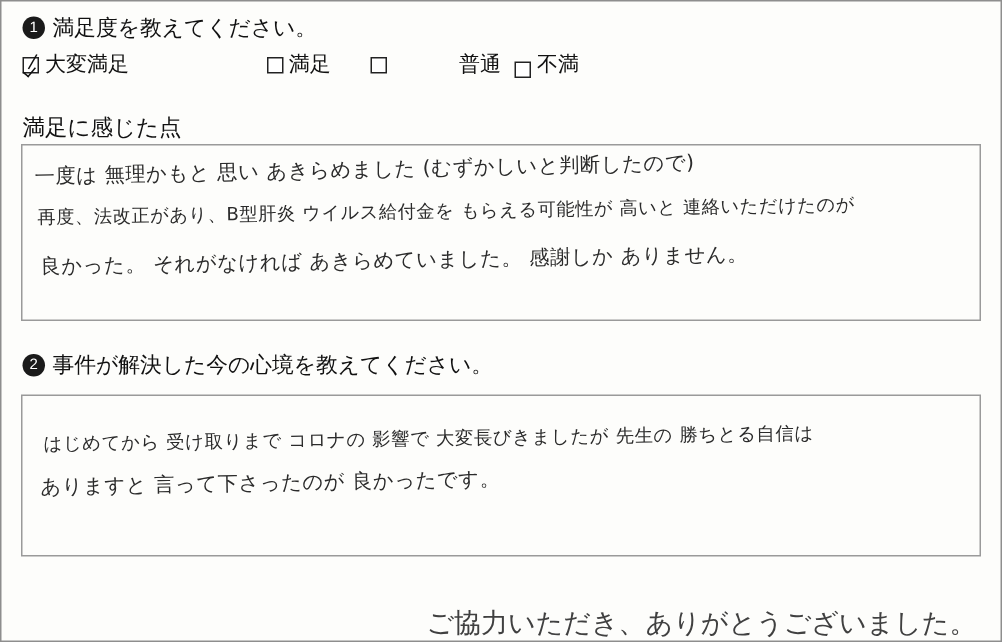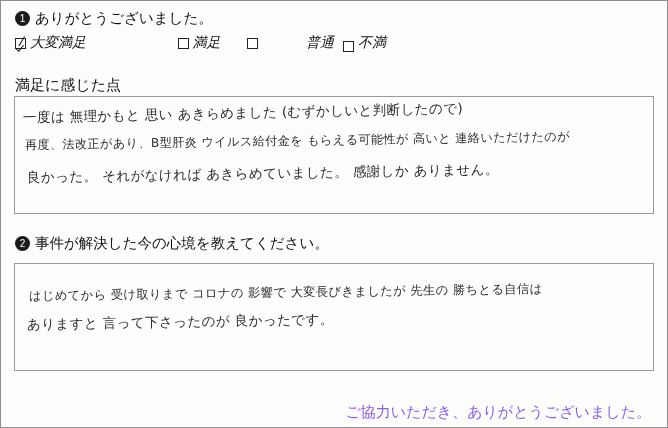--- a/index.html
+++ b/index.html
@@ -44,21 +44,20 @@
 
   .options {
     position: absolute;
     left: 14px;
     top: 33px;
     width: 640px;
     display: flex;
     align-items: center;
     font-size: 14px;
     color: #111;
-    font-style: italic;
   }
   .opt {
     display: flex;
     align-items: center;
     white-space: nowrap;
   }
   .opt .box {
     position: relative;
     display: inline-block;
     width: 11px;
@@ -119,32 +118,32 @@
     white-space: nowrap;
     letter-spacing: 0.4px;
     transform-origin: left center;
   }
   .hw.small { font-size: 12.5px; }
 
   .footer {
     position: absolute;
     right: 16px;
     top: 402px;
-    font-size: 15px;
-    color: #8b5cf6;
+    font-size: 18px;
+    color: #404040;
   }
 </style>
 </head>
 <body>
 
 <div class="page">
 
   <div class="q-row" id="q1">
     <span class="q-num">1</span>
-    <span>ありがとうございました。</span>
+    <span>満足度を教えてください。</span>
   </div>
 
   <div class="options">
     <label class="opt checked opt-1">
       <span class="box"></span>
       <span>大変満足</span>
     </label>
     <label class="opt opt-2">
       <span class="box"></span>
       <span>満足</span>

